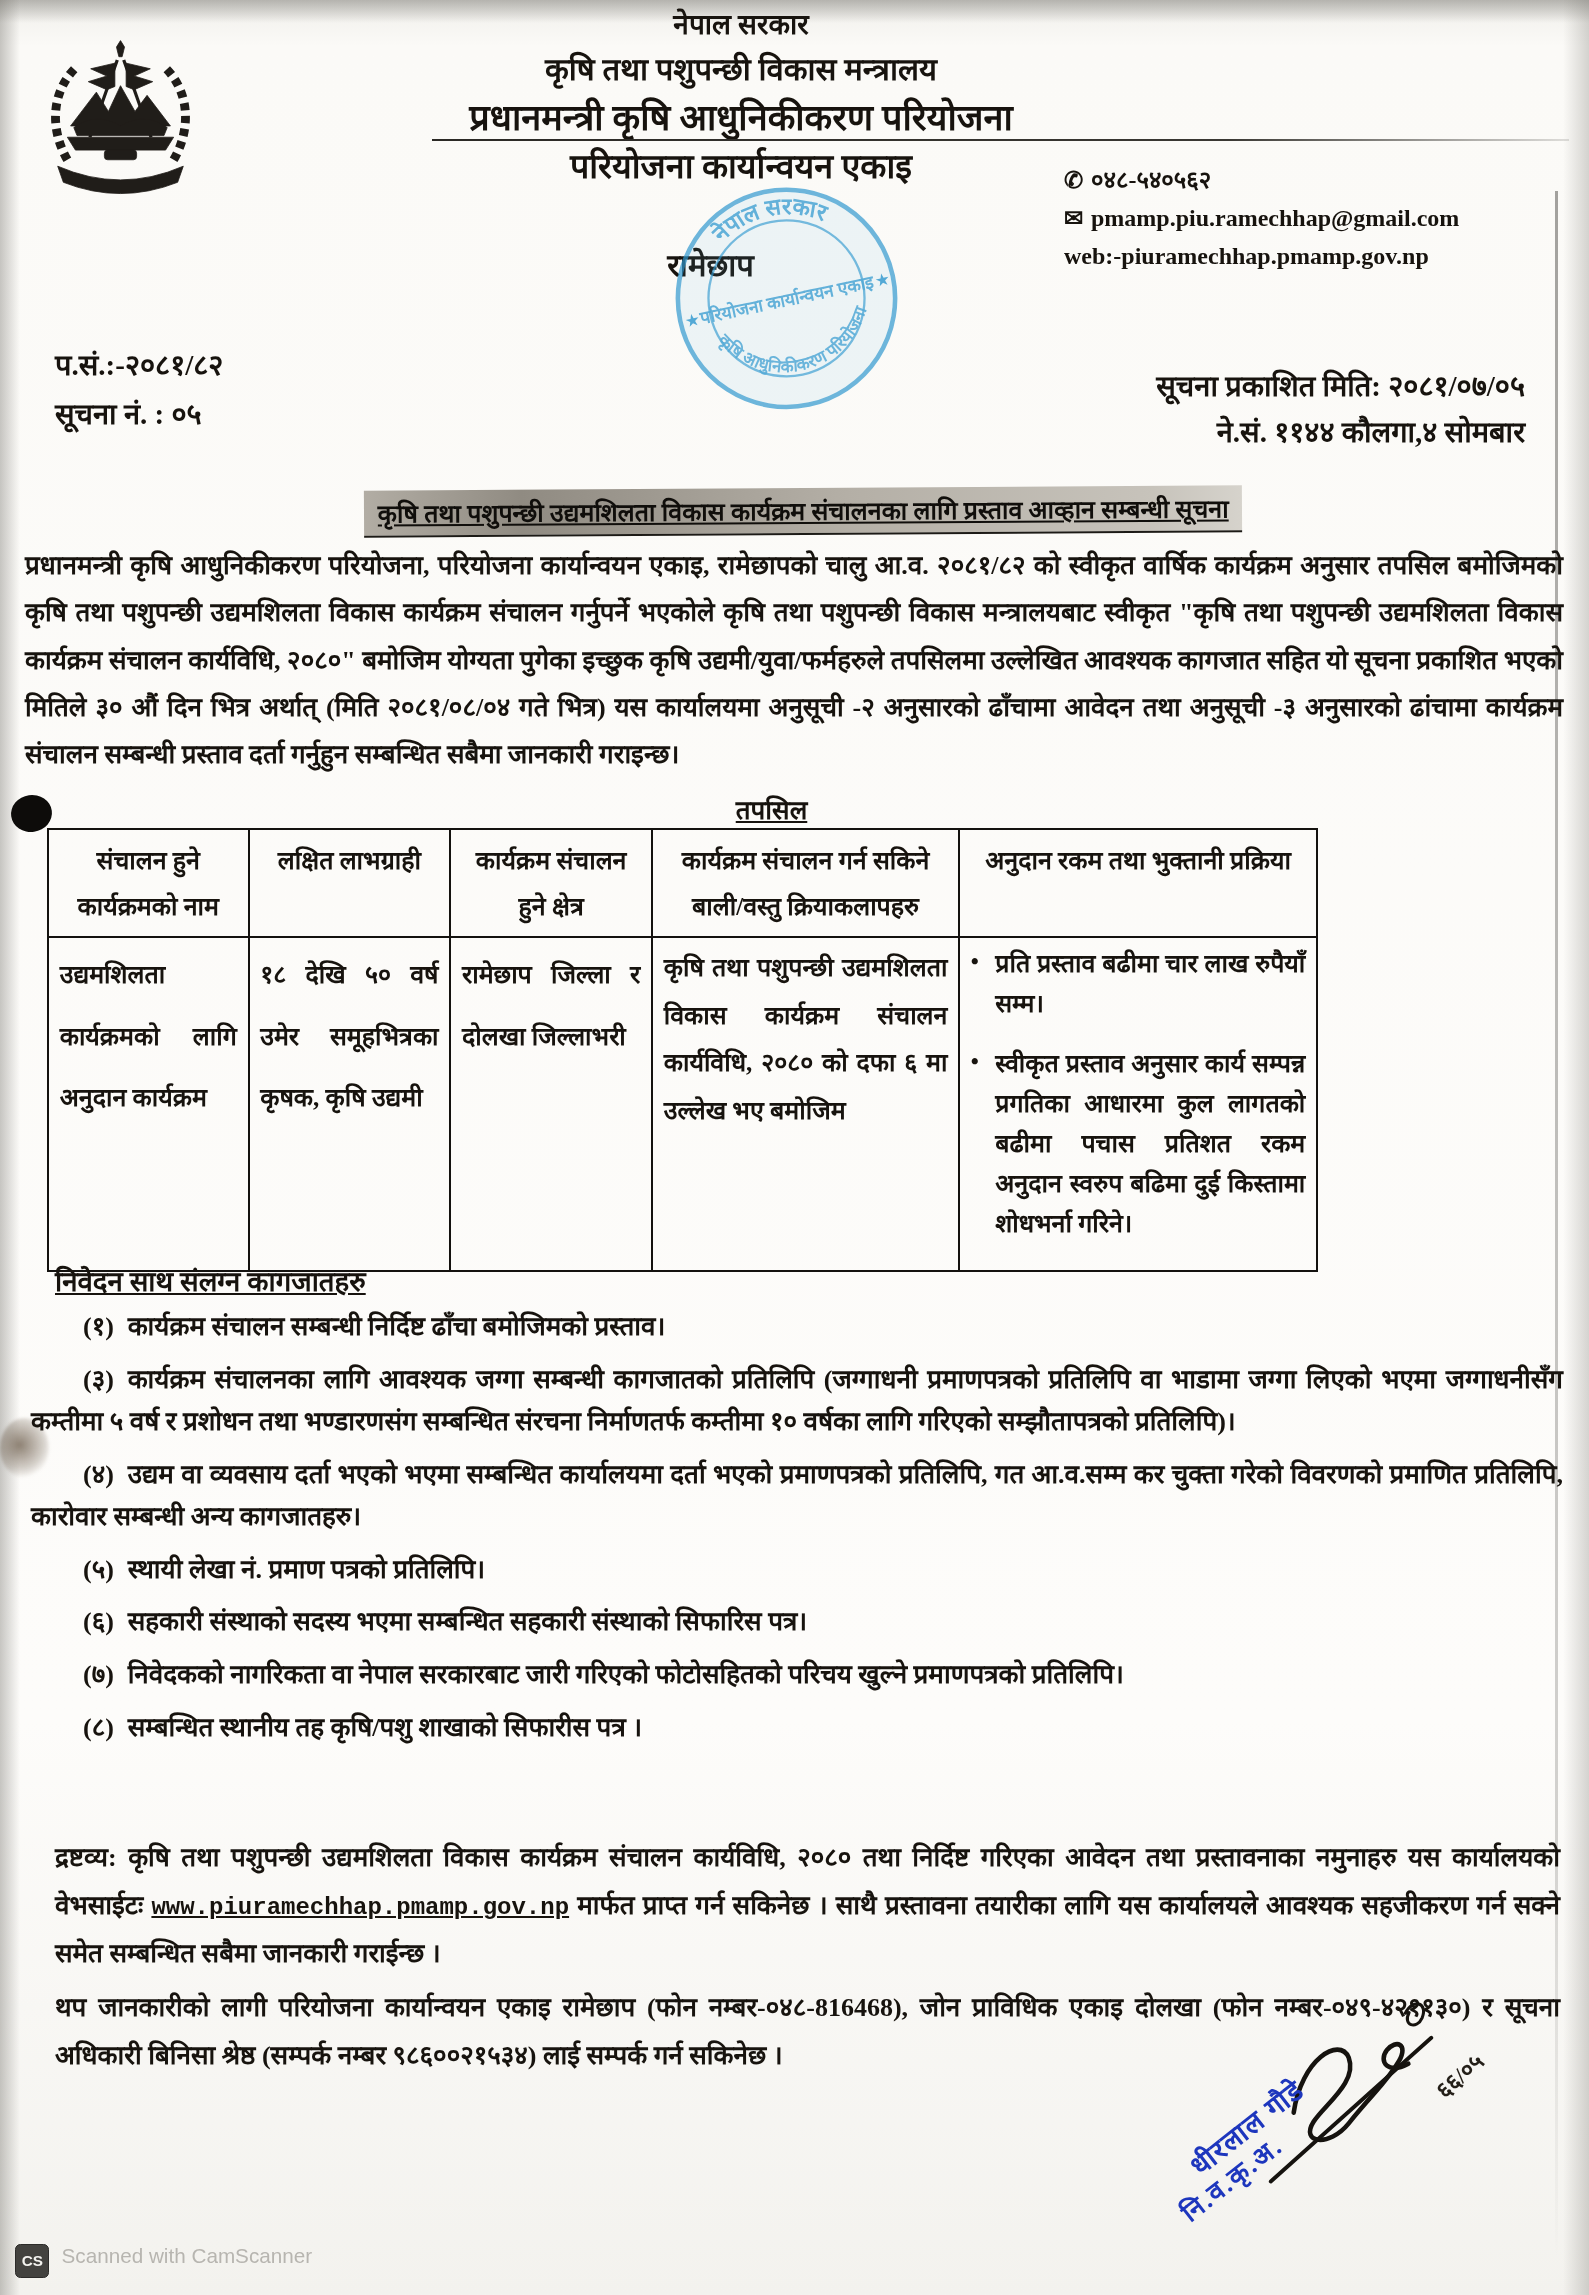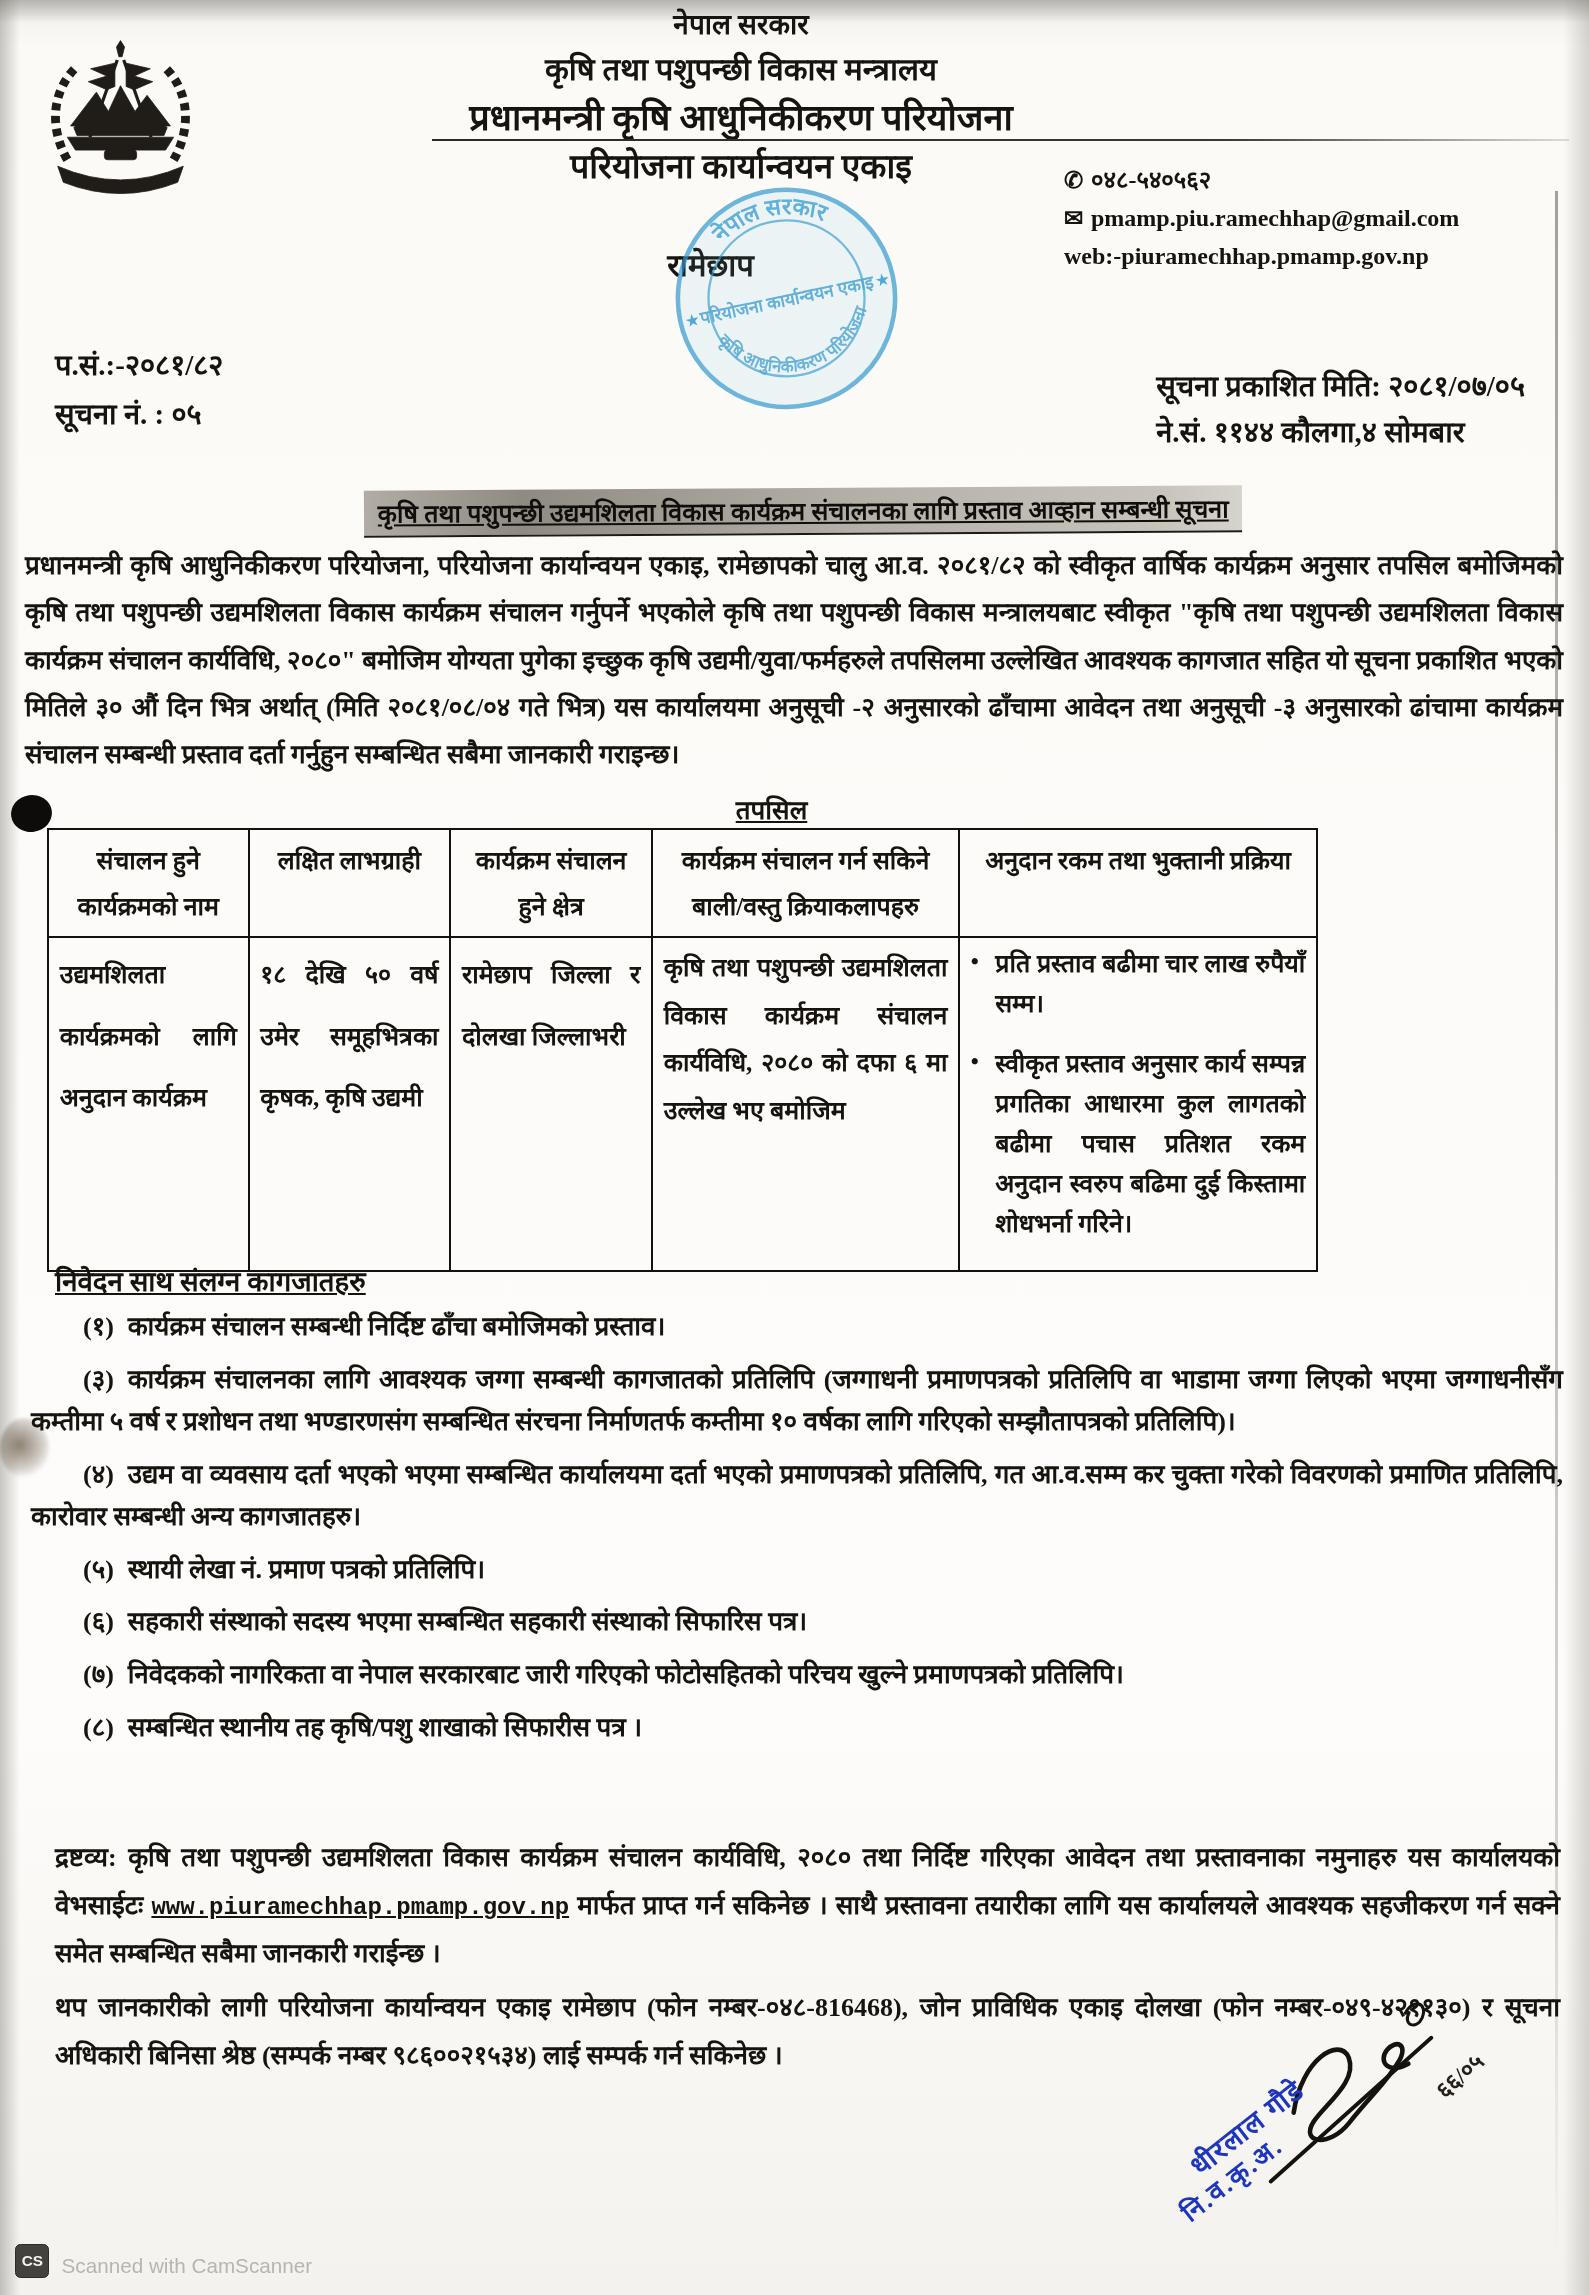--- a/index.html
+++ b/index.html
@@ -36,21 +36,21 @@
     background:linear-gradient(90deg,#2b2925,#3a3833 70%,rgba(58,56,51,.15));}
   .contact{position:absolute;right:66px;top:168px;width:459px;font-weight:bold;line-height:1.0;}
   .c-line{margin-bottom:13.8px;font-size:24px;white-space:nowrap;}
   .c-icon{display:inline-block;margin-right:7.7px;font-size:23px;}
   
   .stamp{position:absolute;left:622px;top:153px;opacity:.82;filter:blur(0.5px);}
   
   .refs{position:absolute;left:55px;top:351px;font-size:29px;font-weight:bold;line-height:1.0;}
   .refs div{margin-bottom:20px;}
   .dates{position:absolute;right:64px;top:372px;font-size:29px;font-weight:bold;
-    line-height:1.0;}
+    text-align:right;line-height:1.0;}
   .dates div{margin-bottom:17px;}
   
   .title-wrap{position:absolute;left:0;right:13px;top:488px;text-align:center;padding-left:30px;}
   .title-band{display:inline-block;padding:4.6px 13.8px 6.1px;font-size:25px;font-weight:bold;
     white-space:nowrap;color:#100e0b;text-decoration:underline;
     background:linear-gradient(90deg,#b2ada4,#908b82 18%,#b4afa6 55%,#c7c3bb 90%,#d6d3cc);
     border-bottom:2.3px solid #1c1a16;transform:rotate(-0.35deg);}
   
   .body-par{position:absolute;left:25px;right:26px;top:542px;margin:0;
     font-size:26px;font-weight:600;line-height:1.82;text-align:justify;}
@@ -83,21 +83,21 @@
     font-size:26px;font-weight:600;line-height:1.85;text-align:justify;}
   
   .signature{position:absolute;left:1179px;top:1967px;width:367px;height:276px;}
   .sig-name{position:absolute;left:13.8px;top:182px;color:#1d36bd;font-size:27.6px;font-weight:bold;
     transform:rotate(-38deg);transform-origin:left center;white-space:nowrap;letter-spacing:1.5px;}
   .sig-desig{position:absolute;left:4.6px;top:230px;color:#1d36bd;font-size:26px;font-weight:bold;
     transform:rotate(-38deg);transform-origin:left center;white-space:nowrap;letter-spacing:2.3px;}
   .sig-date{position:absolute;left:253px;top:92px;color:#241f18;font-size:23px;font-weight:bold;
     transform:rotate(-42deg);white-space:nowrap;}
   
-  .footer{position:absolute;left:15.3px;top:2244px;display:flex;align-items:flex-end;gap:12.2px;
+  .footer{position:absolute;left:15.3px;top:2244px;display:flex;align-items:flex-start;gap:12.2px;
     font-family:"Liberation Sans","DejaVu Sans",sans-serif;}
   .cs-badge{width:32px;height:32px;border-radius:5.4px;background:#43423f;color:#f4f3f0;
     display:flex;align-items:center;justify-content:center;font-size:15.3px;font-weight:bold;
     border:1.5px solid #2c2b29;}
   .cs-text{color:#b7b5b0;font-size:20.7px;}
 </style>
 </head>
 <body>
 
 <div class="page">

